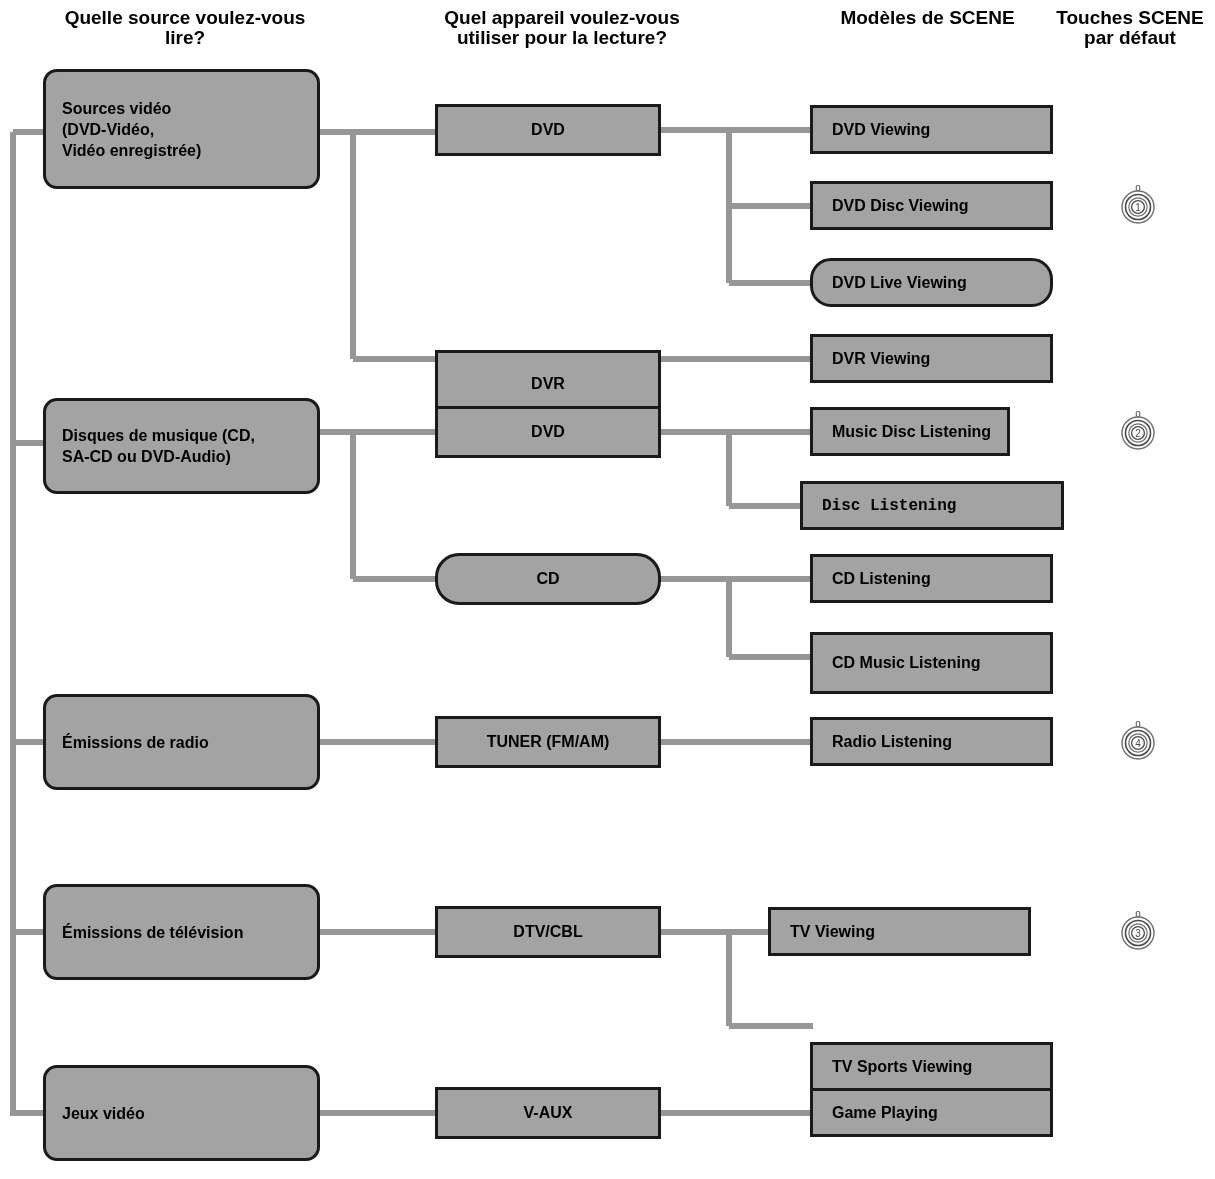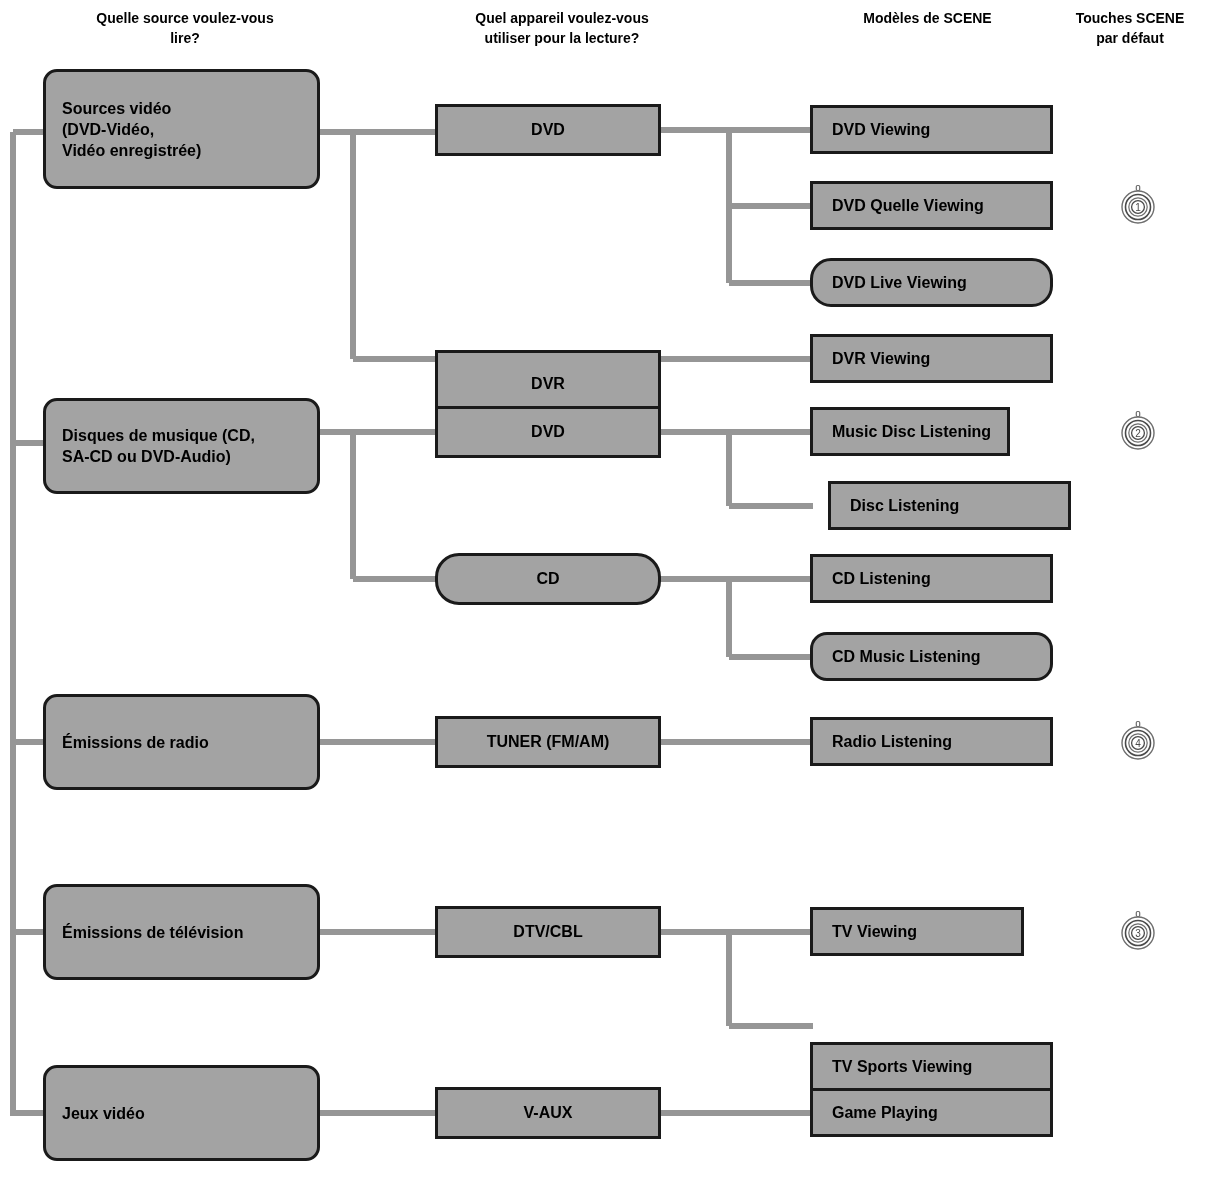--- a/index.html
+++ b/index.html
@@ -13,21 +13,21 @@
     width:1215px;
     height:1179px;
     background:#ffffff;
     overflow:hidden;
   }
   
   .col-header{
     position:absolute;
     text-align:center;
     font-weight:bold;
-    font-size:14px;
+    font-size:19px;
     line-height:20px;
     color:#000000;
     white-space:pre-line;
   }
   #hdr-source{left:40px;  top:8px;  width:290px;}
   #hdr-device{left:417px; top:8px;  width:290px;}
   #hdr-scene{left:800px;  top:8px;  width:255px;}
   #hdr-keys{left:1055px;  top:8px;  width:150px;}
 
   
@@ -191,44 +191,44 @@
     <span>DTV/CBL</span>
   </div>
   <div class="node device" style="left:435px; top:1087px; width:226px; height:52px;">
     <span>V-AUX</span>
   </div>
 
   <div class="node scene" style="left:810px; top:105px; width:243px; height:49px;">
     <span>DVD Viewing</span>
   </div>
   <div class="node scene" style="left:810px; top:181px; width:243px; height:49px;">
-    <span>DVD Quelle Viewing</span>
+    <span>DVD Disc Viewing</span>
   </div>
   <div class="node scene" style="left:810px; top:258px; width:243px; height:49px;border-radius:21px;">
     <span>DVD Live Viewing</span>
   </div>
   <div class="node scene" style="left:810px; top:334px; width:243px; height:49px;">
     <span>DVR Viewing</span>
   </div>
   <div class="node scene" style="left:810px; top:407px; width:200px; height:49px;">
     <span>Music Disc Listening</span>
   </div>
-  <div class="node scene" style="left:828px; top:481px; width:243px; height:49px;">
+  <div class="node scene" style="left:800px; top:481px; width:264px; height:49px;font-family:Liberation Mono, monospace;">
     <span>Disc Listening</span>
   </div>
   <div class="node scene" style="left:810px; top:554px; width:243px; height:49px;">
     <span>CD Listening</span>
   </div>
-  <div class="node scene" style="left:810px; top:632px; width:243px; height:49px;border-radius:17px;">
+  <div class="node scene" style="left:810px; top:632px; width:243px; height:62px;">
     <span>CD Music Listening</span>
   </div>
   <div class="node scene" style="left:810px; top:717px; width:243px; height:49px;">
     <span>Radio Listening</span>
   </div>
-  <div class="node scene" style="left:810px; top:907px; width:214px; height:49px;">
+  <div class="node scene" style="left:768px; top:907px; width:263px; height:49px;">
     <span>TV Viewing</span>
   </div>
   <div class="node scene" style="left:810px; top:1042px; width:243px; height:49px;text-align:right;">
     <span>TV Sports Viewing</span>
   </div>
   <div class="node scene" style="left:810px; top:1088px; width:243px; height:49px;">
     <span>Game Playing</span>
   </div>
 
   <div class="scene-key" style="left:1117px; top:184px;">

